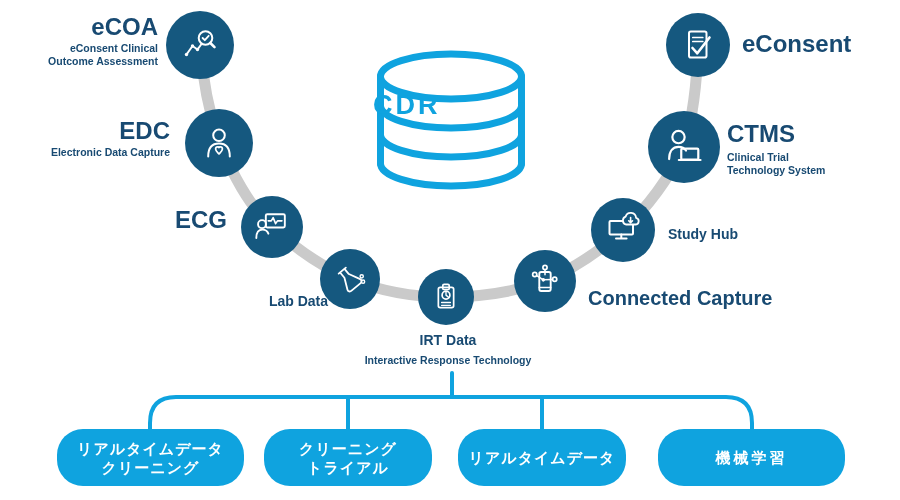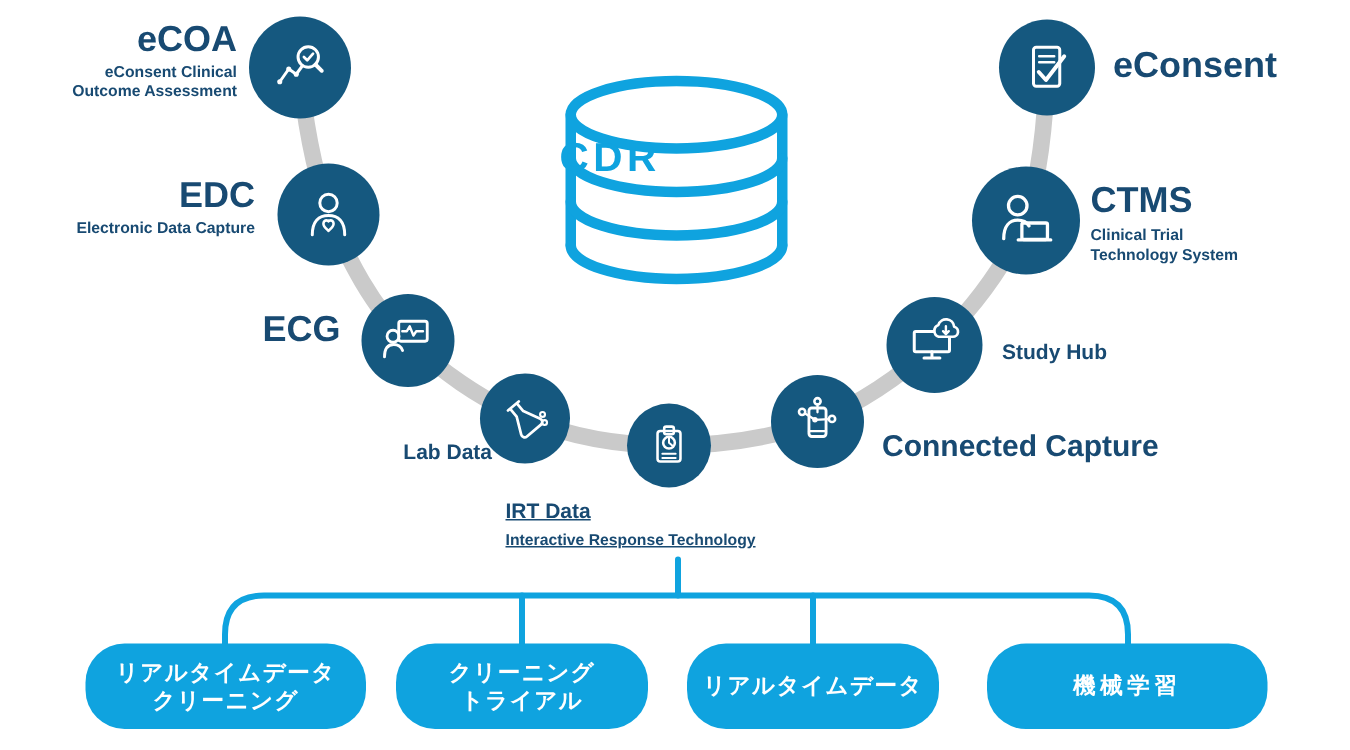--- a/index.html
+++ b/index.html
@@ -8,21 +8,21 @@
   svg{display:block;}
   .layer{position:absolute;left:0;top:0;}
   .circle{position:absolute;border-radius:50%;background:#15587F;display:flex;
           align-items:center;justify-content:center;}
   .lbl{position:absolute;color:#184A72;font-weight:bold;}
   .t24{font-size:24px;line-height:26px;font-weight:bold;}
   .t21{font-size:14px;line-height:23px;font-weight:bold;}
   .t20{font-size:20px;line-height:22px;font-weight:bold;}
   .sub{font-size:10.5px;line-height:13px;font-weight:bold;margin-top:2px;}
   .right{text-align:right;}
-  .center{text-decoration:underline;}
+  .center{text-align:center;}
   .cdr-text{position:absolute;left:373px;top:62px;width:156px;text-align:left;
             color:#0FA3DF;font-size:27px;font-weight:bold;letter-spacing:3px;margin-top:28px;}
   .app-btn{position:absolute;top:429px;height:57px;background:#0FA3DF;border-radius:26px;
            color:#fff;font-weight:bold;font-size:15px;line-height:19px;letter-spacing:1px;
            display:flex;flex-direction:column;align-items:center;justify-content:center;text-align:center;}
 </style>
 </head>
 <body>
 
 <div id="canvas">

